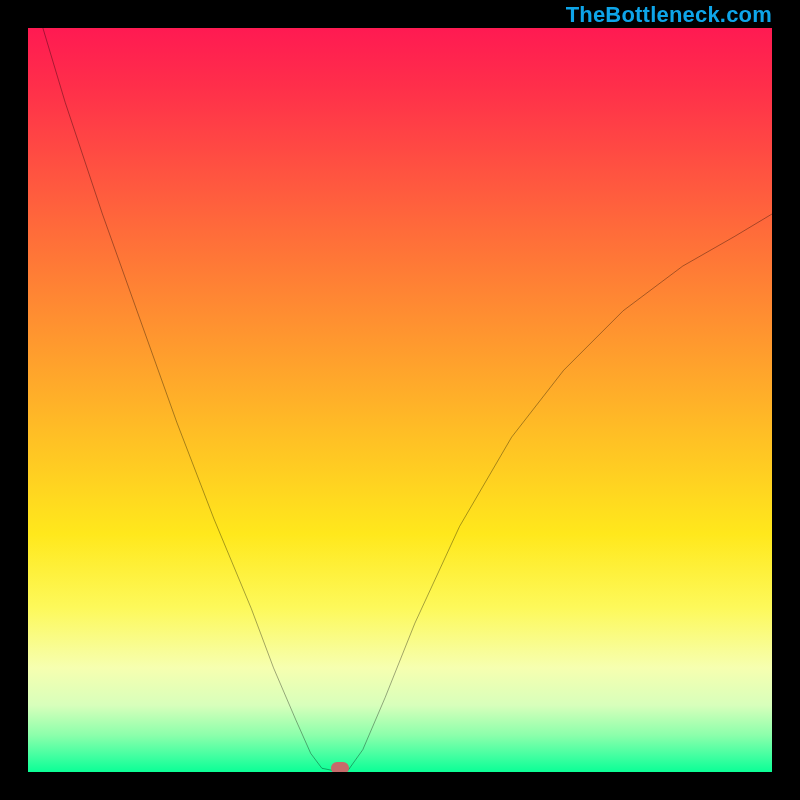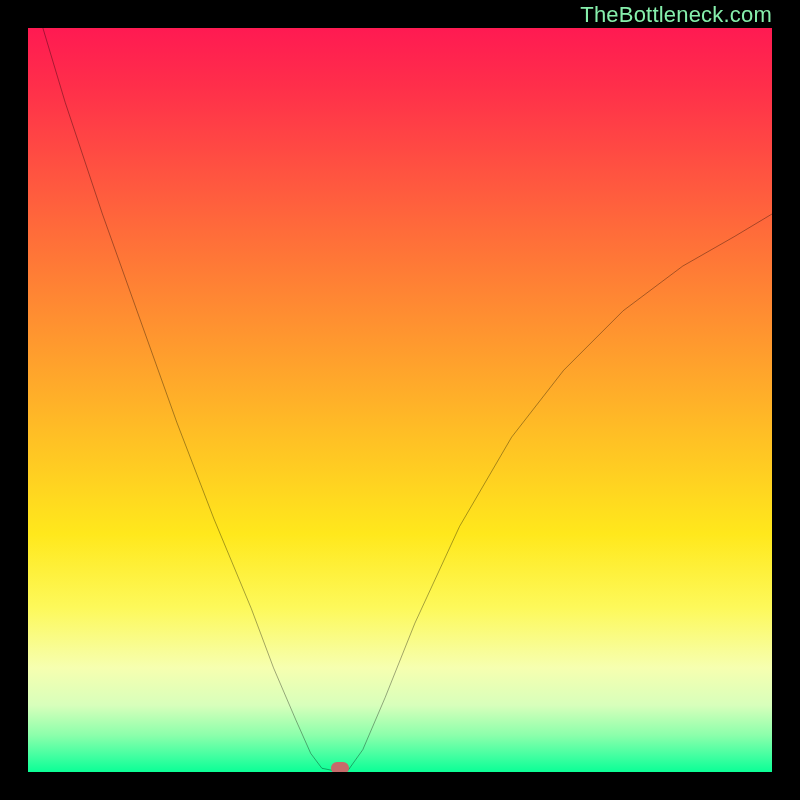--- a/index.html
+++ b/index.html
@@ -57,22 +57,22 @@
     border-radius: 6px;
     background: #c76a6a;
     transform: translate(-50%, -50%);
   }
   .watermark {
     position: absolute;
     top: 2px;
     right: 28px;
     font-family: Arial, Helvetica, sans-serif;
     font-size: 22px;
-    font-weight: 400;
-    color: #86efac;
+    font-weight: 700;
+    color: #0ea5e9;
     letter-spacing: 0.2px;
     user-select: none;
   }
 </style>
 </head>
 <body>
 
 <div class="frame">
   <div class="watermark">TheBottleneck.com</div>
   <div class="plot">

